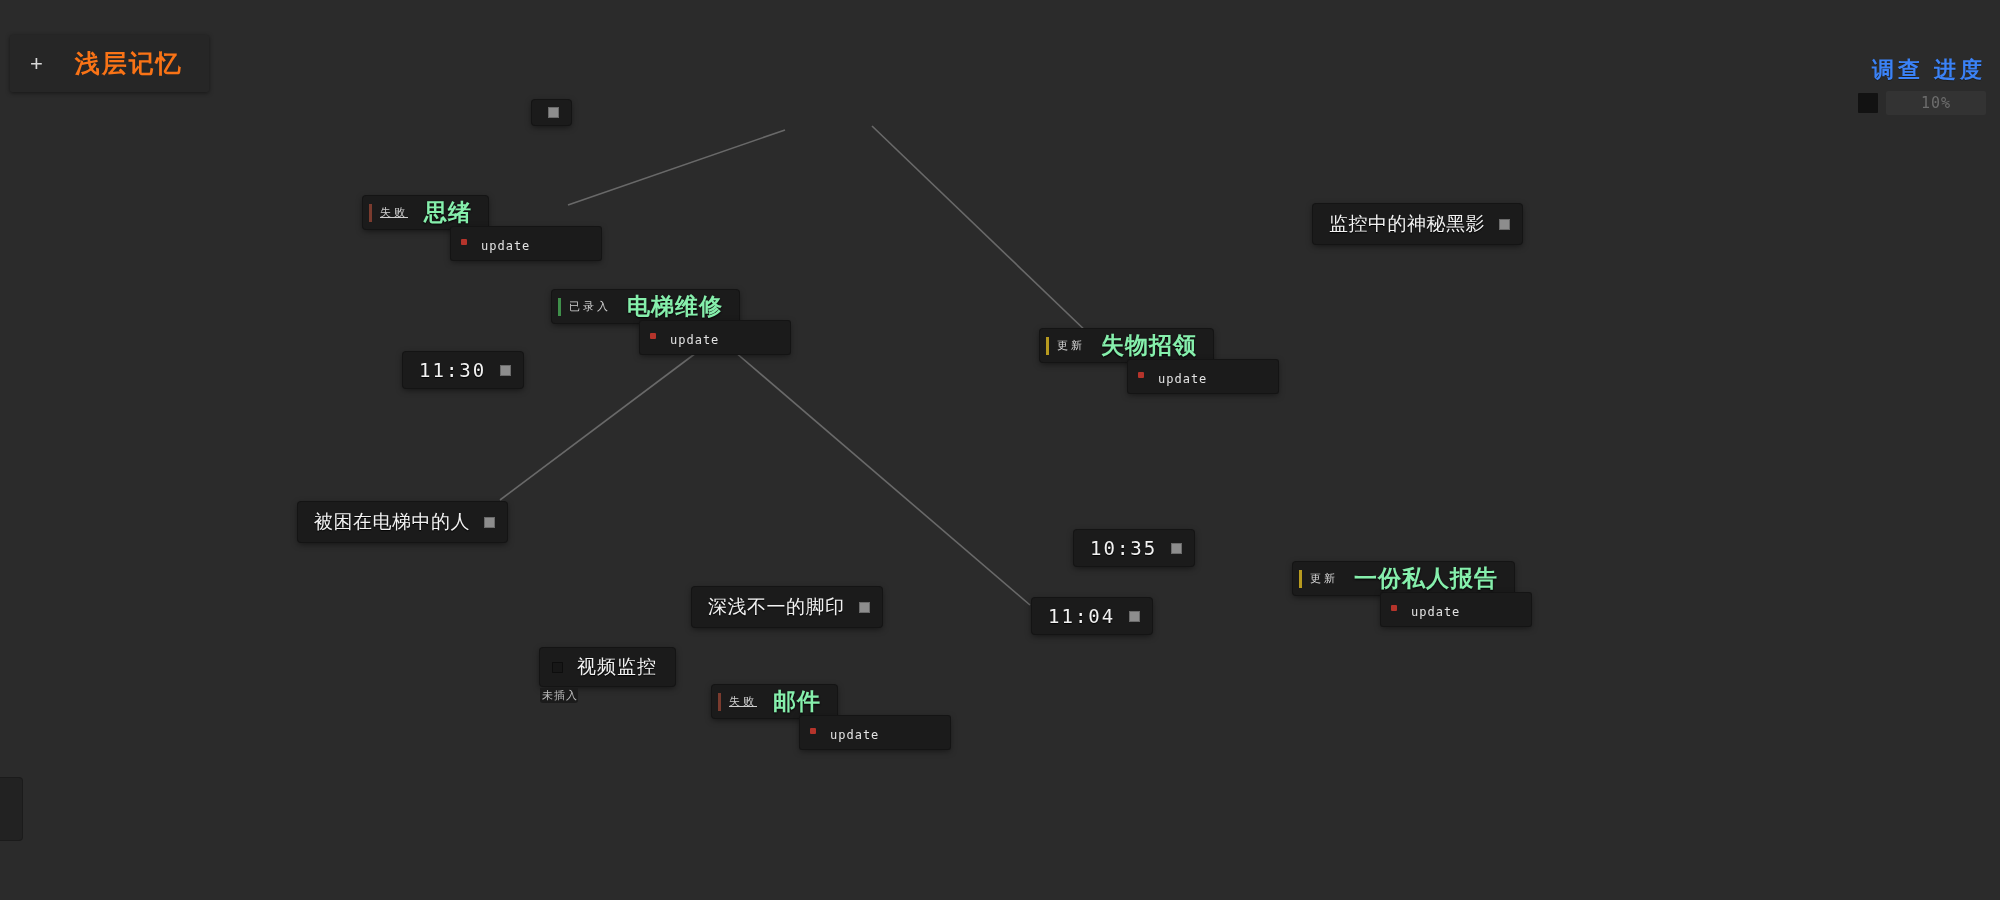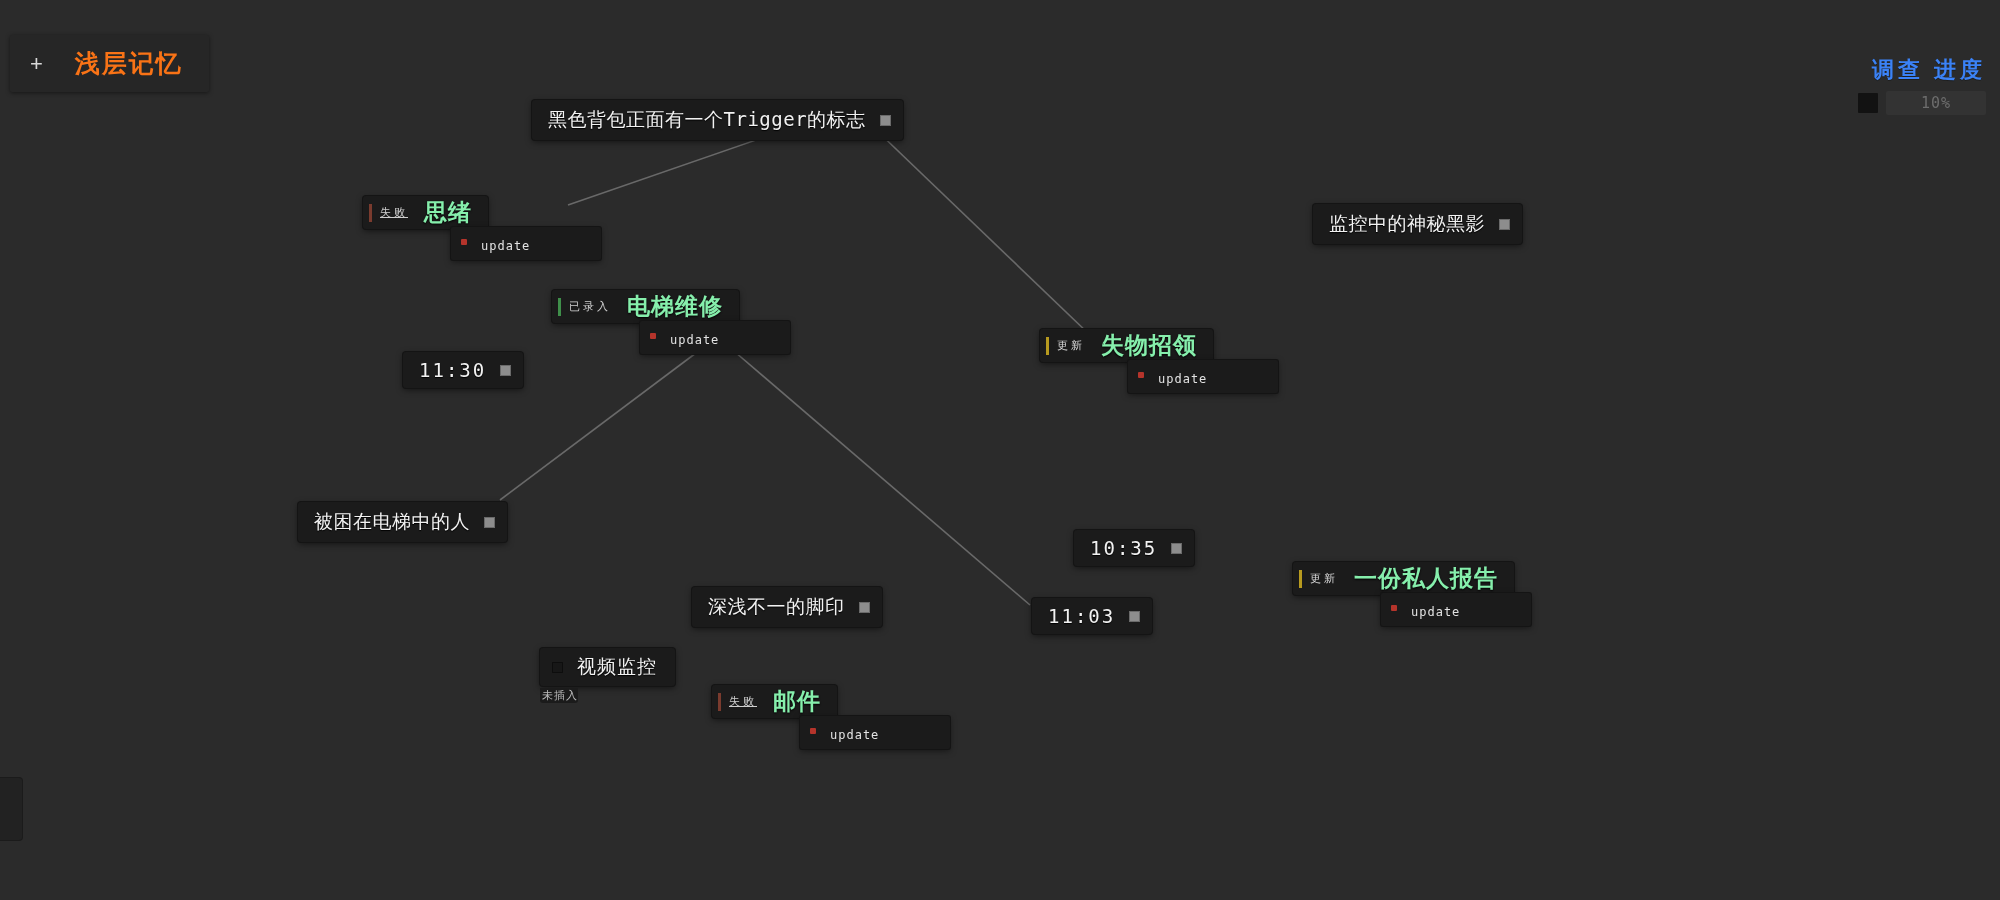--- a/index.html
+++ b/index.html
@@ -180,21 +180,20 @@
       <span class="pbox"></span>
       <span class="ptrack">
         <span class="pval">10%</span>
       </span>
     </div>
   </div>
 
   <div id="nodes-layer">
       <div class="node" style="left:532px;top:100px">
              <div class="pill ">
-               <span class="label">黑色背包正面有一个Trigger的标志</span>
                <span class="sq"></span>
              </div>
            </div>
       <div class="node" style="left:1313px;top:204px">
              <div class="pill ">
                <span class="label">监控中的神秘黑影</span>
                <span class="sq"></span>
              </div>
            </div>
       <div class="node" style="left:403px;top:352px">
@@ -216,21 +215,21 @@
              </div>
            </div>
       <div class="node" style="left:1074px;top:530px">
              <div class="pill time">
                <span class="label">10:35</span>
                <span class="sq"></span>
              </div>
            </div>
       <div class="node" style="left:1032px;top:598px">
              <div class="pill time">
-               <span class="label">11:03</span>
+               <span class="label">11:04</span>
                <span class="sq"></span>
              </div>
            </div>
       <div class="card" style="left:363px;top:196px">
              <div class="head">
                <span class="badge fail">失败</span>
                <span class="title">思绪</span>
              </div>
              <div class="body">
                <span class="bar">

